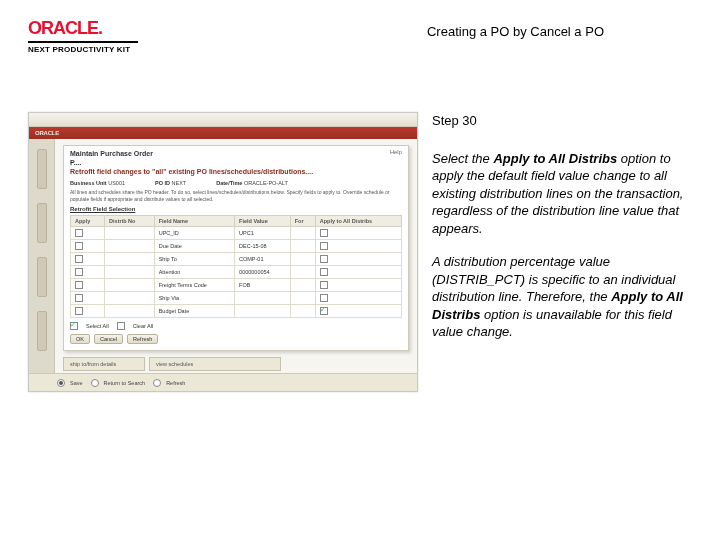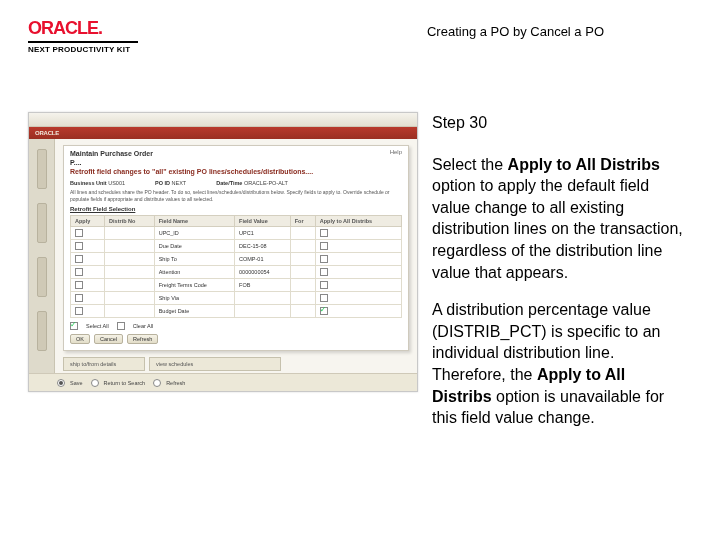--- a/index.html
+++ b/index.html
@@ -38,23 +38,23 @@
   .radio.on::after { content: ''; position: absolute; left: 1px; top: 1px; width: 4px; height: 4px; background: #555; border-radius: 50%; }
   .below-row { display: flex; align-items: center; gap: 8px; margin: 4px 0; font-size: 5.5px; color: #333; }
   .action-row { display: flex; gap: 4px; margin: 3px 0 6px 0; }
   .lower { margin: 6px 8px 0 8px; }
   .lower-row { display: flex; gap: 4px; margin-bottom: 4px; }
   .lower .box { border: 1px solid #c6c1ad; background: #ece8d8; height: 14px; font-size: 5.5px; display: flex; align-items: center; padding: 0 6px; color: #555; }
   .box.sm { width: 82px; }
   .box.md { width: 132px; }
   .ss-footer { position: absolute; left: 0; right: 0; bottom: 0; height: 18px; background: #ece8d8; border-top: 1px solid #cfc9b8; display: flex; align-items: center; padding-left: 28px; gap: 8px; }
   .ss-footer label { font-size: 5.5px; color: #444; display: inline-flex; align-items: center; gap: 3px; }
-  .right-col { position: absolute; left: 432px; top: 112px; width: 252px; font-size: 16px; line-height: 1.35; color: #000; }
+  .right-col { position: absolute; left: 432px; top: 112px; width: 252px; font-size: 13px; line-height: 1.35; color: #000; }
   .step { margin-bottom: 20px; }
-  .para { margin-bottom: 16px; }
+  .para { margin-bottom: 16px; font-style: italic; }
 </style>
 </head>
 <body>
 
 <div class="page">
   <div class="header-left">
     <div class="oracle-logo"><span>ORACLE</span><span class="dot">.</span></div>
     <div class="logo-underline"></div>
     <div class="upk">NEXT PRODUCTIVITY KIT</div>
   </div>

